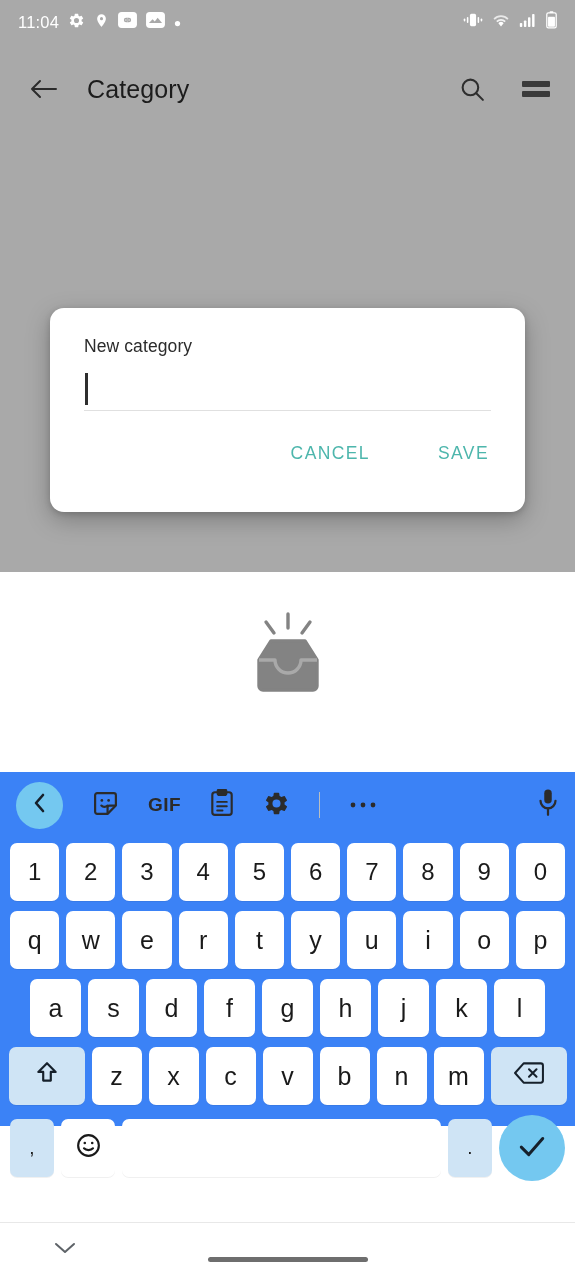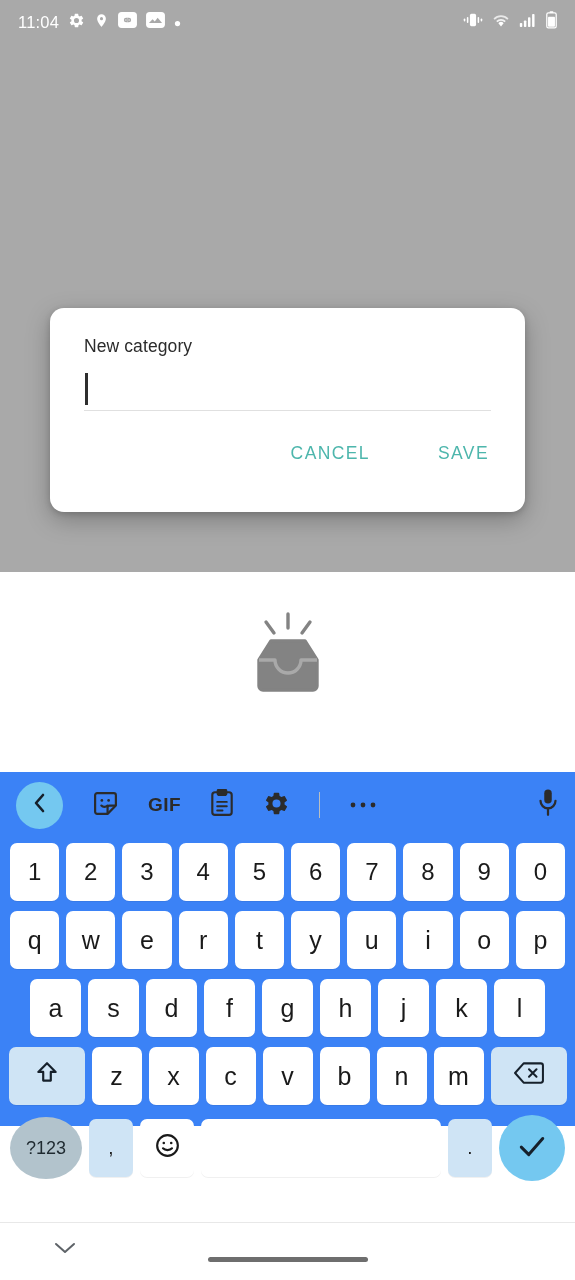--- a/index.html
+++ b/index.html
@@ -256,20 +256,42 @@
         <span class="sicon">
           <svg width="11" height="18" viewBox="0 0 14 22" fill="#ffffff">
               <rect x="4.5" y="0" width="5" height="2" rx="1"></rect>
               <rect x="1" y="2" width="12" height="19" rx="2" fill="none" stroke="#ffffff" stroke-width="1.6"></rect>
               <rect x="2.6" y="7" width="8.8" height="12.6" rx="1"></rect>
             </svg>
         </span>
       </div>
     </div>
 
+    <div id="app-bar">
+      <div id="back-button">
+        <svg width="28" height="22" viewBox="0 0 28 22" fill="none" stroke="#2b2b2b" stroke-width="2" stroke-linecap="round" stroke-linejoin="round">
+            <path d="M26 11H2M10 3L2 11l8 8"></path>
+          </svg>
+      </div>
+      <div id="page-title">Category</div>
+      <div id="appbar-actions">
+        <div class="appbar-icon">
+          <svg width="27" height="27" viewBox="0 0 26 26" fill="none" stroke="#2e2e2e" stroke-width="2" stroke-linecap="round">
+              <circle cx="11" cy="11" r="7.5"></circle>
+              <path d="M16.6 16.6L23 23"></path>
+            </svg>
+        </div>
+        <div class="appbar-icon">
+          <svg width="28" height="20" viewBox="0 0 28 20" fill="#3a3a3a">
+              <rect x="0" y="2" width="28" height="6" rx="1"></rect>
+              <rect x="0" y="12" width="28" height="6" rx="1"></rect>
+            </svg>
+        </div>
+      </div>
+    </div>
 
     <div id="empty-state">
       <span>
         <svg width="98" height="86" viewBox="0 0 98 86" fill="none">
           <g stroke="#838383" stroke-width="3.4" stroke-linecap="round">
             <path d="M49 4v14"></path>
             <path d="M27 12l8 11"></path>
             <path d="M71 12l-8 11"></path>
           </g>
           <path d="M20 50L32 31h34l12 19v26a4 4 0 01-4 4H24a4 4 0 01-4-4V50z" fill="#838383" stroke="#838383" stroke-width="3.4" stroke-linejoin="round"></path>
@@ -413,21 +435,20 @@
         <span>
           <svg width="30" height="24" viewBox="0 0 28 22" fill="none" stroke="#16202b" stroke-width="1.9" stroke-linecap="round" stroke-linejoin="round">
               <path d="M9 2h16a2 2 0 012 2v14a2 2 0 01-2 2H9L1 11 9 2z"></path>
               <path d="M14 7.5l7 7M21 7.5l-7 7"></path>
             </svg>
         </span>
       </div>
     </div>
 
     <div id="row-bottom">
-      <div id="key-sym">?123</div>
       <div class="key comma">,</div>
       <div class="key emoji">
         <span>
           <svg width="27" height="27" viewBox="0 0 24 24" fill="none" stroke="#1a1a1a" stroke-width="1.9">
               <circle cx="12" cy="12" r="9.2"></circle>
               <circle cx="8.7" cy="9.8" r="1.15" fill="#1a1a1a" stroke="none"></circle>
               <circle cx="15.3" cy="9.8" r="1.15" fill="#1a1a1a" stroke="none"></circle>
               <path d="M8 14.5c1.9 2.1 6.1 2.1 8 0" stroke-linecap="round"></path>
             </svg>
         </span>

